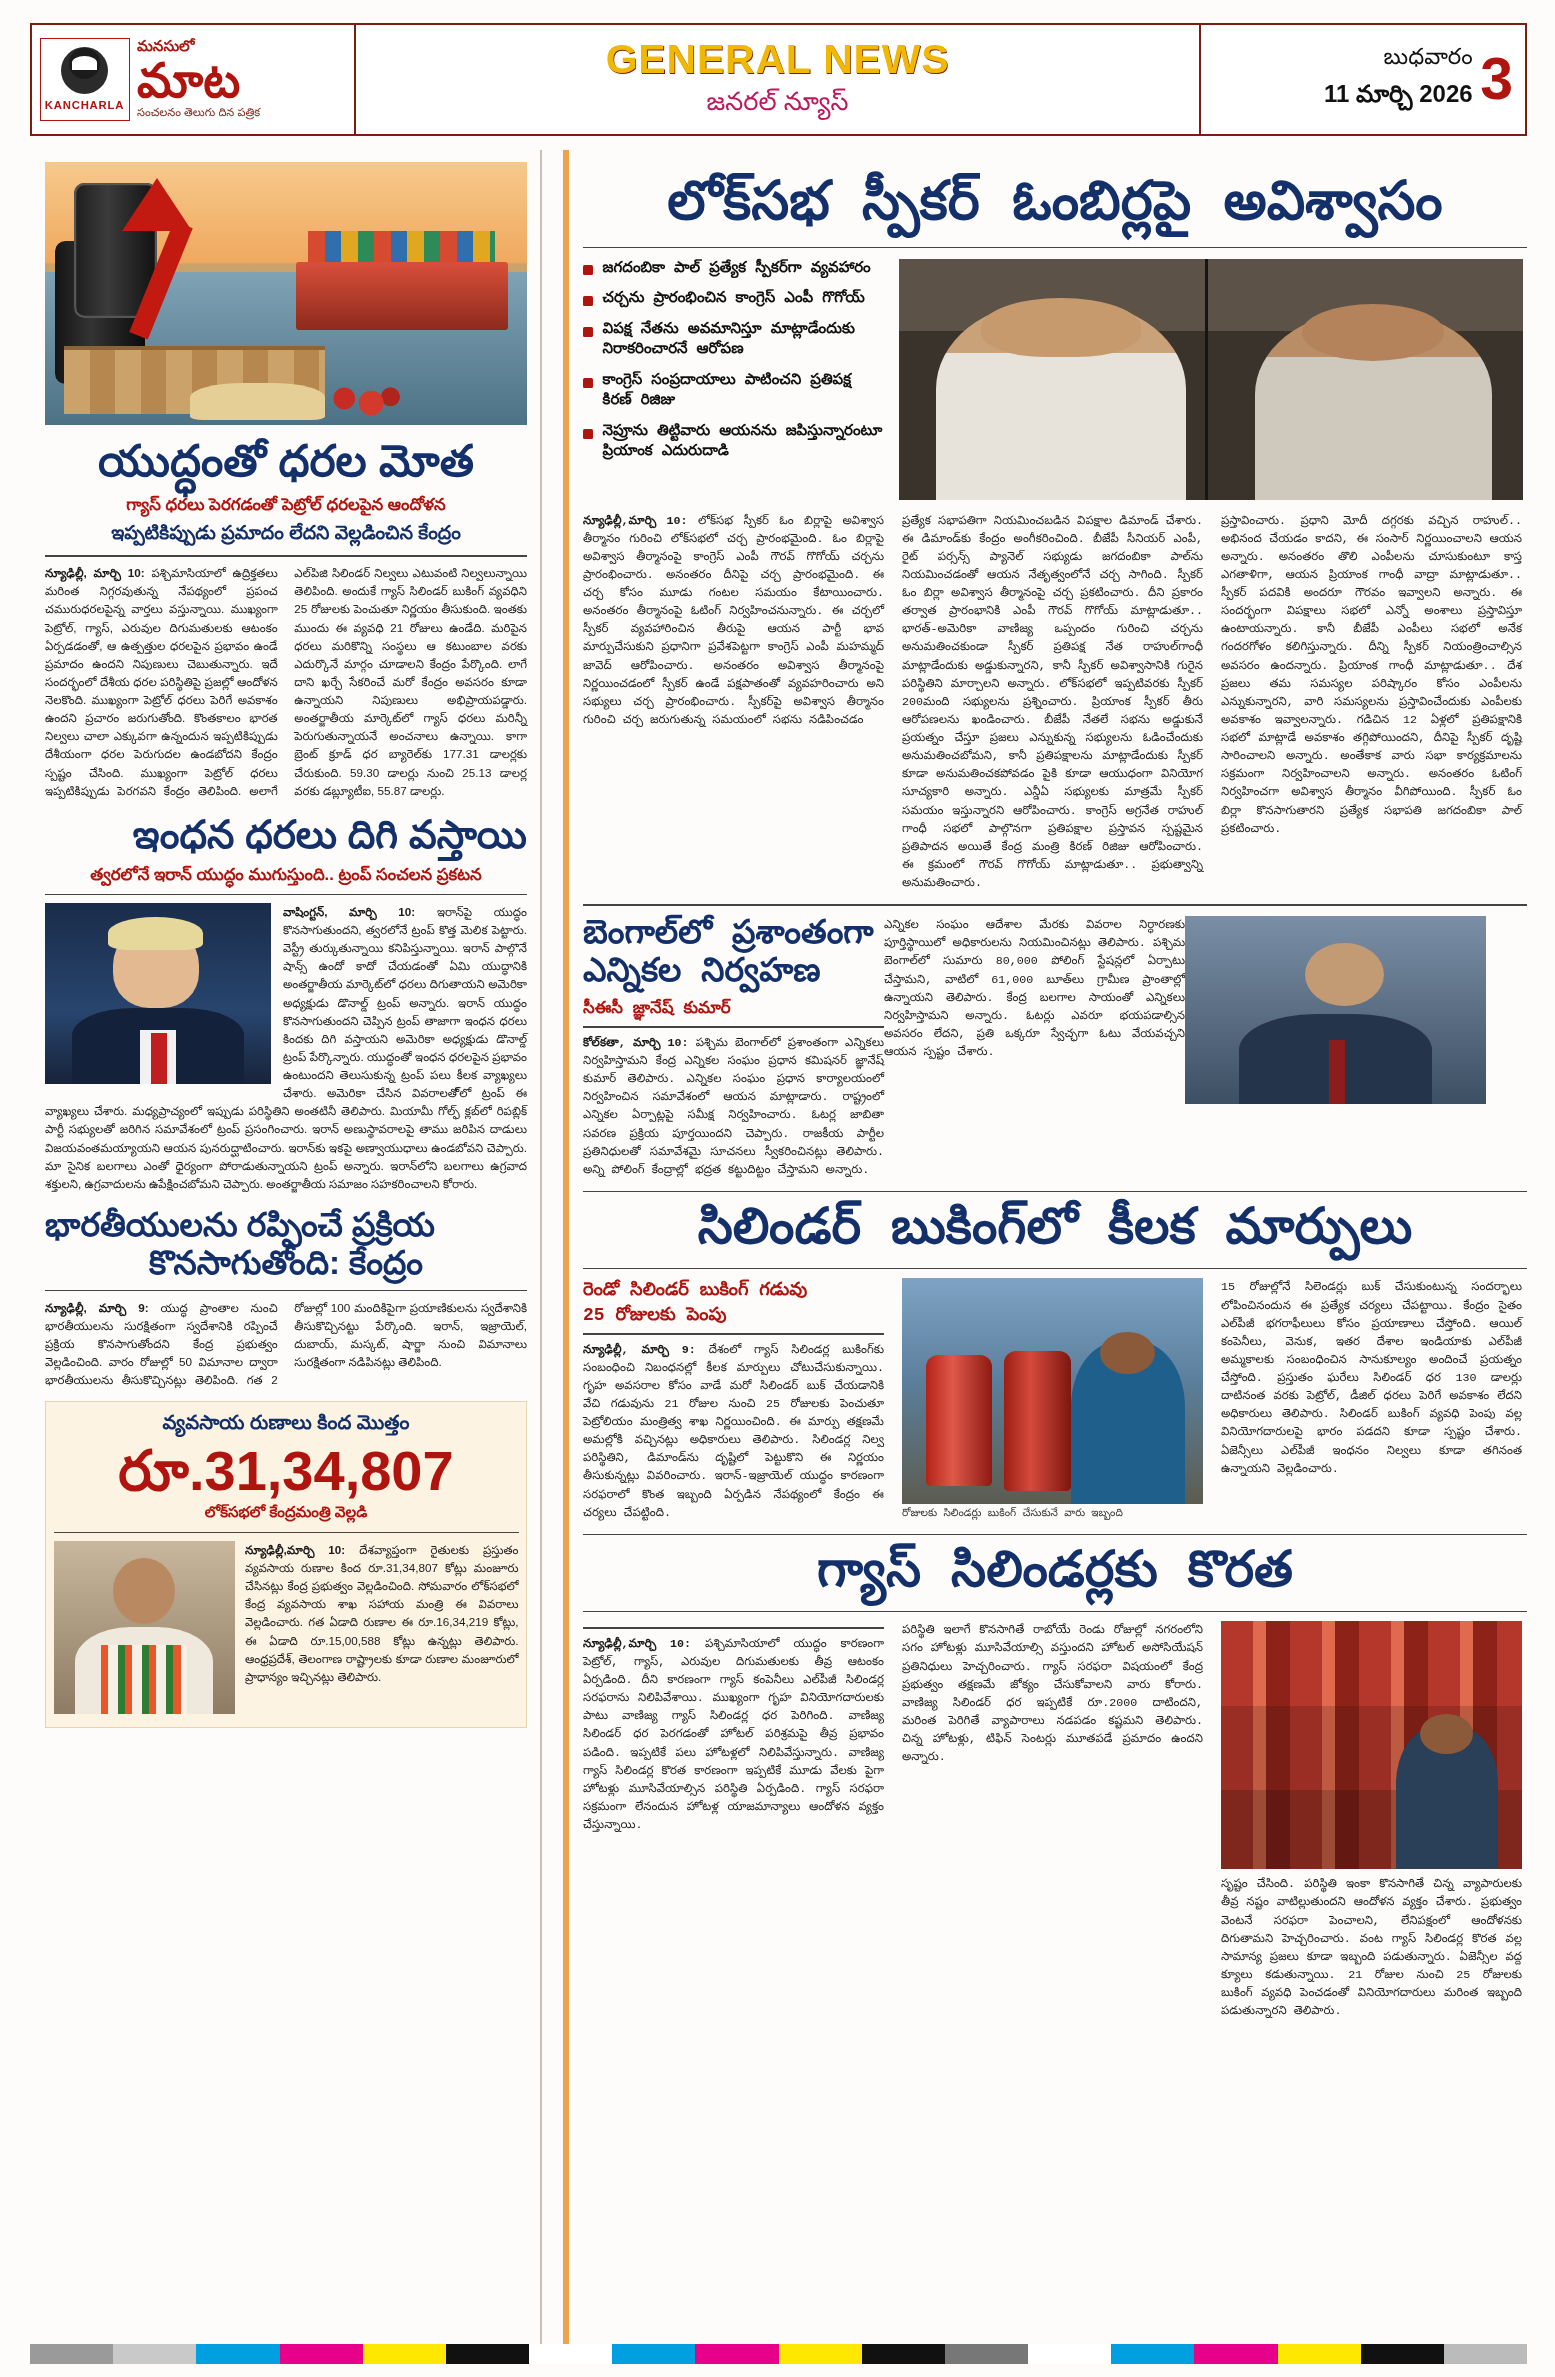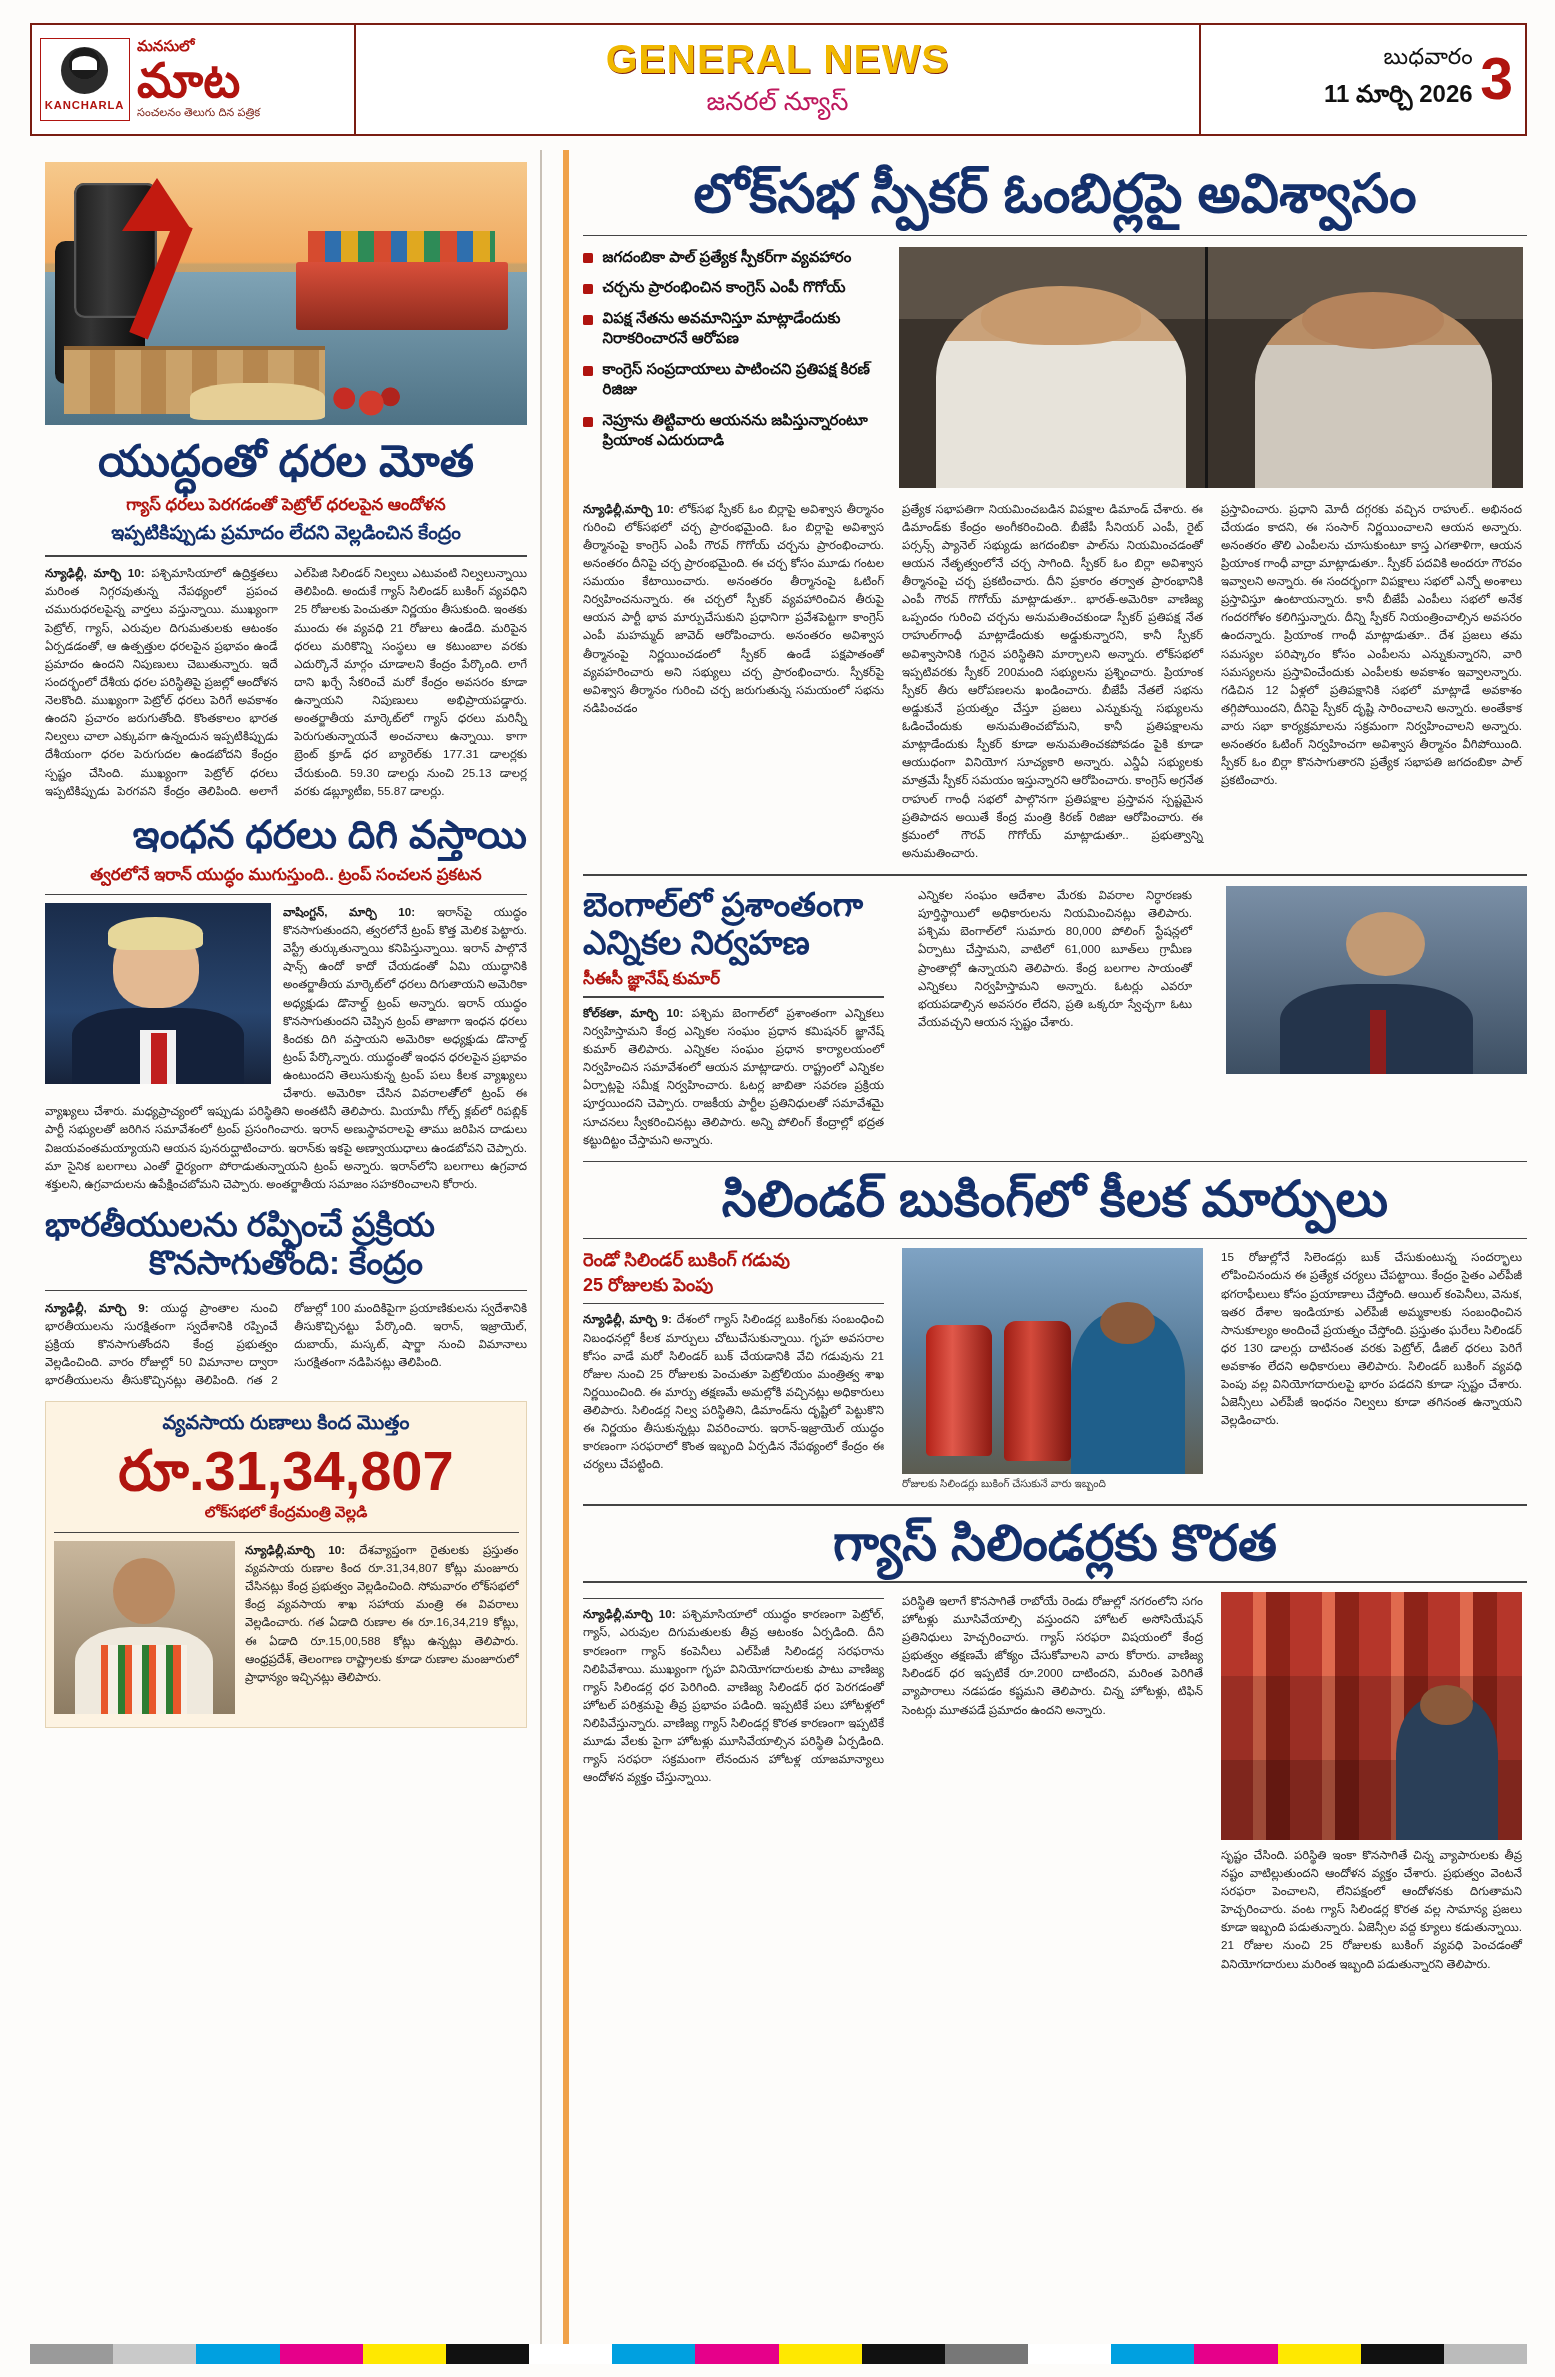--- a/index.html
+++ b/index.html
@@ -320,21 +320,21 @@
       <div class="photo ph-min" style="width:181px;height:173px;float:left;margin:0 10.5px 4.5px 0;">
         <div class="b"></div>
           <div class="scarf"></div>
           <div class="h"></div>
       </div>
       <p class="body-text" style="margin:0;"><b>న్యూఢిల్లీ,మార్చి 10:</b> <span>దేశవ్యాప్తంగా రైతులకు ప్రస్తుతం వ్యవసాయ రుణాల కింద రూ.31,34,807 కోట్లు మంజూరు చేసినట్లు కేంద్ర ప్రభుత్వం వెల్లడించింది. సోమవారం లోక్‌సభలో కేంద్ర వ్యవసాయ శాఖ సహాయ మంత్రి ఈ వివరాలు వెల్లడించారు. గత ఏడాది రుణాల ఈ రూ.16,34,219 కోట్లు, ఈ ఏడాది రూ.15,00,588 కోట్లు ఉన్నట్లు తెలిపారు. ఆంధ్రప్రదేశ్, తెలంగాణ రాష్ట్రాలకు కూడా రుణాల మంజూరులో ప్రాధాన్యం ఇచ్చినట్లు తెలిపారు.</span></p>
       <div style="clear:both;"></div>
     </div>
   </div>
 
-  <div class="col" style="left:583px; top:162px; width:944px;">
+  <div class="col" style="left:583px; top:174px; width:944px;font-family:Liberation Mono, monospace;">
 
     <h1 class="headline" style="font-size:54px;">లోక్‌సభ స్పీకర్ ఓంబిర్లపై అవిశ్వాసం</h1>
     <div class="rule-h" style="position:relative; margin:10.5px 0 10.5px 0; width:944px;"></div>
 
     <div style="display:flex; gap:15px;">
       <ul class="bullets" style="width:301px;">
         <li>జగదంబికా పాల్ ప్రత్యేక స్పీకర్‌గా వ్యవహారం</li>
         <li>చర్చను ప్రారంభించిన కాంగ్రెస్ ఎంపీ గొగోయ్</li>
         <li>విపక్ష నేతను అవమానిస్తూ మాట్లాడేందుకు నిరాకరించారనే ఆరోపణ</li>
         <li>కాంగ్రెస్ సంప్రదాయాలు పాటించని ప్రతిపక్ష కిరణ్ రిజిజు</li>
@@ -349,21 +349,21 @@
     </div>
 
     <div style="display:flex; gap:18px; margin-top:12px;">
       <p class="body-text" style="margin:0;width:301px;"><b>న్యూఢిల్లీ,మార్చి 10:</b> <span>లోక్‌సభ స్పీకర్ ఓం బిర్లాపై అవిశ్వాస తీర్మానం గురించి లోక్‌సభలో చర్చ ప్రారంభమైంది. ఓం బిర్లాపై అవిశ్వాస తీర్మానంపై కాంగ్రెస్ ఎంపీ గౌరవ్ గొగోయ్ చర్చను ప్రారంభించారు. అనంతరం దీనిపై చర్చ ప్రారంభమైంది. ఈ చర్చ కోసం మూడు గంటల సమయం కేటాయించారు. అనంతరం తీర్మానంపై ఓటింగ్ నిర్వహించనున్నారు. ఈ చర్చలో స్పీకర్ వ్యవహారించిన తీరుపై ఆయన పార్టీ భావ మార్పుచేసుకుని ప్రధానిగా ప్రవేశపెట్టగా కాంగ్రెస్ ఎంపీ మహమ్మద్ జావెద్ ఆరోపించారు. అనంతరం అవిశ్వాస తీర్మానంపై నిర్ణయించడంలో స్పీకర్ ఉండే పక్షపాతంతో వ్యవహరించారు అని సభ్యులు చర్చ ప్రారంభించారు. స్పీకర్‌పై అవిశ్వాస తీర్మానం గురించి చర్చ జరుగుతున్న సమయంలో సభను నడిపించడం</span></p>
       <p class="body-text" style="margin:0;width:301px;">ప్రత్యేక సభాపతిగా నియమించబడిన విపక్షాల డిమాండ్ చేశారు. ఈ డిమాండ్‌కు కేంద్రం అంగీకరించింది. బీజేపీ సీనియర్ ఎంపీ, రైట్ పర్సన్స్ ప్యానెల్ సభ్యుడు జగదంబికా పాల్‌ను నియమించడంతో ఆయన నేతృత్వంలోనే చర్చ సాగింది. స్పీకర్ ఓం బిర్లా అవిశ్వాస తీర్మానంపై చర్చ ప్రకటించారు. దీని ప్రకారం తర్వాత ప్రారంభానికి ఎంపీ గౌరవ్ గొగోయ్ మాట్లాడుతూ.. భారత్-అమెరికా వాణిజ్య ఒప్పందం గురించి చర్చను అనుమతించకుండా స్పీకర్ ప్రతిపక్ష నేత రాహుల్‌గాంధీ మాట్లాడేందుకు అడ్డుకున్నారని, కానీ స్పీకర్ అవిశ్వాసానికి గురైన పరిస్థితిని మార్చాలని అన్నారు. లోక్‌సభలో ఇప్పటివరకు స్పీకర్ 200మంది సభ్యులను ప్రశ్నించారు. ప్రియాంక స్పీకర్ తీరు ఆరోపణలను ఖండించారు. బీజేపీ నేతలే సభను అడ్డుకునే ప్రయత్నం చేస్తూ ప్రజలు ఎన్నుకున్న సభ్యులను ఓడించేందుకు అనుమతించబోమని, కానీ ప్రతిపక్షాలను మాట్లాడేందుకు స్పీకర్ కూడా అనుమతించకపోవడం పైకి కూడా ఆయుధంగా వినియోగ సూచ్యకారి అన్నారు. ఎన్డీఏ సభ్యులకు మాత్రమే స్పీకర్ సమయం ఇస్తున్నారని ఆరోపించారు. కాంగ్రెస్ అగ్రనేత రాహుల్ గాంధీ సభలో పాల్గొనగా ప్రతిపక్షాల ప్రస్తావన స్పష్టమైన ప్రతిపాదన అయితే కేంద్ర మంత్రి కిరణ్ రిజిజు ఆరోపించారు. ఈ క్రమంలో గౌరవ్ గొగోయ్ మాట్లాడుతూ.. ప్రభుత్వాన్ని అనుమతించారు.</p>
       <p class="body-text" style="margin:0;width:301px;">ప్రస్తావించారు. ప్రధాని మోదీ దగ్గరకు వచ్చిన రాహుల్.. అభినంద చేయడం కాదని, ఈ సంసార్‌ నిర్ణయించాలని ఆయన అన్నారు. అనంతరం తొలి ఎంపీలను చూసుకుంటూ కాస్త ఎగతాళిగా, ఆయన ప్రియాంక గాంధీ వాద్రా మాట్లాడుతూ.. స్పీకర్ పదవికి అందరూ గౌరవం ఇవ్వాలని అన్నారు. ఈ సందర్భంగా విపక్షాలు సభలో ఎన్నో అంశాలు ప్రస్తావిస్తూ ఉంటాయన్నారు. కానీ బీజేపీ ఎంపీలు సభలో అనేక గందరగోళం కలిగిస్తున్నారు. దీన్ని స్పీకర్ నియంత్రించాల్సిన అవసరం ఉందన్నారు. ప్రియాంక గాంధీ మాట్లాడుతూ.. దేశ ప్రజలు తమ సమస్యల పరిష్కారం కోసం ఎంపీలను ఎన్నుకున్నారని, వారి సమస్యలను ప్రస్తావించేందుకు ఎంపీలకు అవకాశం ఇవ్వాలన్నారు. గడిచిన 12 ఏళ్లలో ప్రతిపక్షానికి సభలో మాట్లాడే అవకాశం తగ్గిపోయిందని, దీనిపై స్పీకర్ దృష్టి సారించాలని అన్నారు. అంతేకాక వారు సభా కార్యక్రమాలను సక్రమంగా నిర్వహించాలని అన్నారు. అనంతరం ఓటింగ్ నిర్వహించగా అవిశ్వాస తీర్మానం వీగిపోయింది. స్పీకర్ ఓం బిర్లా కొనసాగుతారని ప్రత్యేక సభాపతి జగదంబికా పాల్ ప్రకటించారు.</p>
     </div>
 
     <div class="rule-h" style="position:relative; margin:12px 0 10.5px 0; width:944px;"></div>
 
-    <div style="display:flex; gap:34px;">
+    <div style="display:flex; gap:0;">
       <div style="width:301px;">
         <h2 class="headline2" style="font-size:33px;">బెంగాల్‌లో ప్రశాంతంగా</h2>
         <h2 class="headline2" style="font-size:33px;">ఎన్నికల నిర్వహణ</h2>
         <div class="subhead-red" style="text-align:left;margin-top:6px;">సీఈసీ జ్ఞానేష్ కుమార్</div>
         <div class="rule-h" style="position:relative;margin:6px 0;width:301px;"></div>
         <p class="body-text" style="margin:0;"><b>కోల్‌కతా, మార్చి 10:</b> <span>పశ్చిమ బెంగాల్‌లో ప్రశాంతంగా ఎన్నికలు నిర్వహిస్తామని కేంద్ర ఎన్నికల సంఘం ప్రధాన కమిషనర్ జ్ఞానేష్ కుమార్ తెలిపారు. ఎన్నికల సంఘం ప్రధాన కార్యాలయంలో నిర్వహించిన సమావేశంలో ఆయన మాట్లాడారు. రాష్ట్రంలో ఎన్నికల ఏర్పాట్లపై సమీక్ష నిర్వహించారు. ఓటర్ల జాబితా సవరణ ప్రక్రియ పూర్తయిందని చెప్పారు. రాజకీయ పార్టీల ప్రతినిధులతో సమావేశమై సూచనలు స్వీకరించినట్లు తెలిపారు. అన్ని పోలింగ్ కేంద్రాల్లో భద్రత కట్టుదిట్టం చేస్తామని అన్నారు.</span></p>
       </div>
       <p class="body-text" style="margin:0;width:301px;">ఎన్నికల సంఘం ఆదేశాల మేరకు వివరాల నిర్ధారణకు పూర్తిస్థాయిలో అధికారులను నియమించినట్లు తెలిపారు. పశ్చిమ బెంగాల్‌లో సుమారు 80,000 పోలింగ్ స్టేషన్లలో ఏర్పాటు చేస్తామని, వాటిలో 61,000 బూత్‌లు గ్రామీణ ప్రాంతాల్లో ఉన్నాయని తెలిపారు. కేంద్ర బలగాల సాయంతో ఎన్నికలు నిర్వహిస్తామని అన్నారు. ఓటర్లు ఎవరూ భయపడాల్సిన అవసరం లేదని, ప్రతి ఒక్కరూ స్వేచ్ఛగా ఓటు వేయవచ్చని ఆయన స్పష్టం చేశారు.</p>
       <div style="width:301px;">
         <div class="photo ph-off" style="width:301px;height:188px;">

